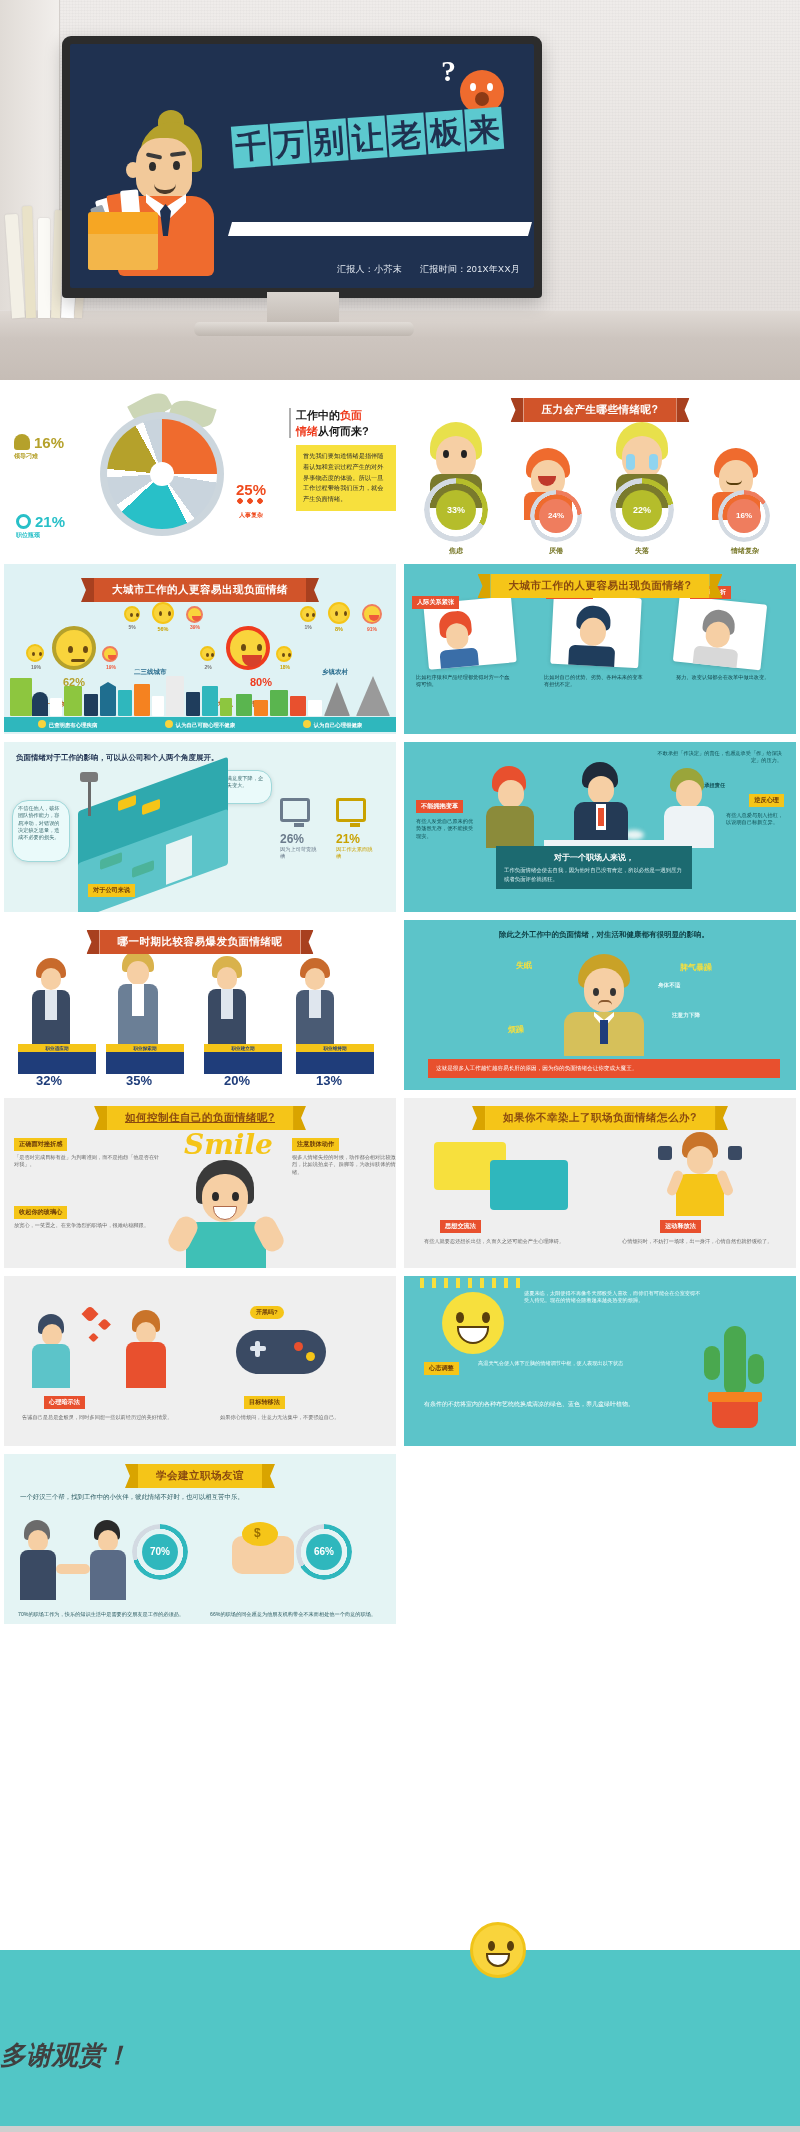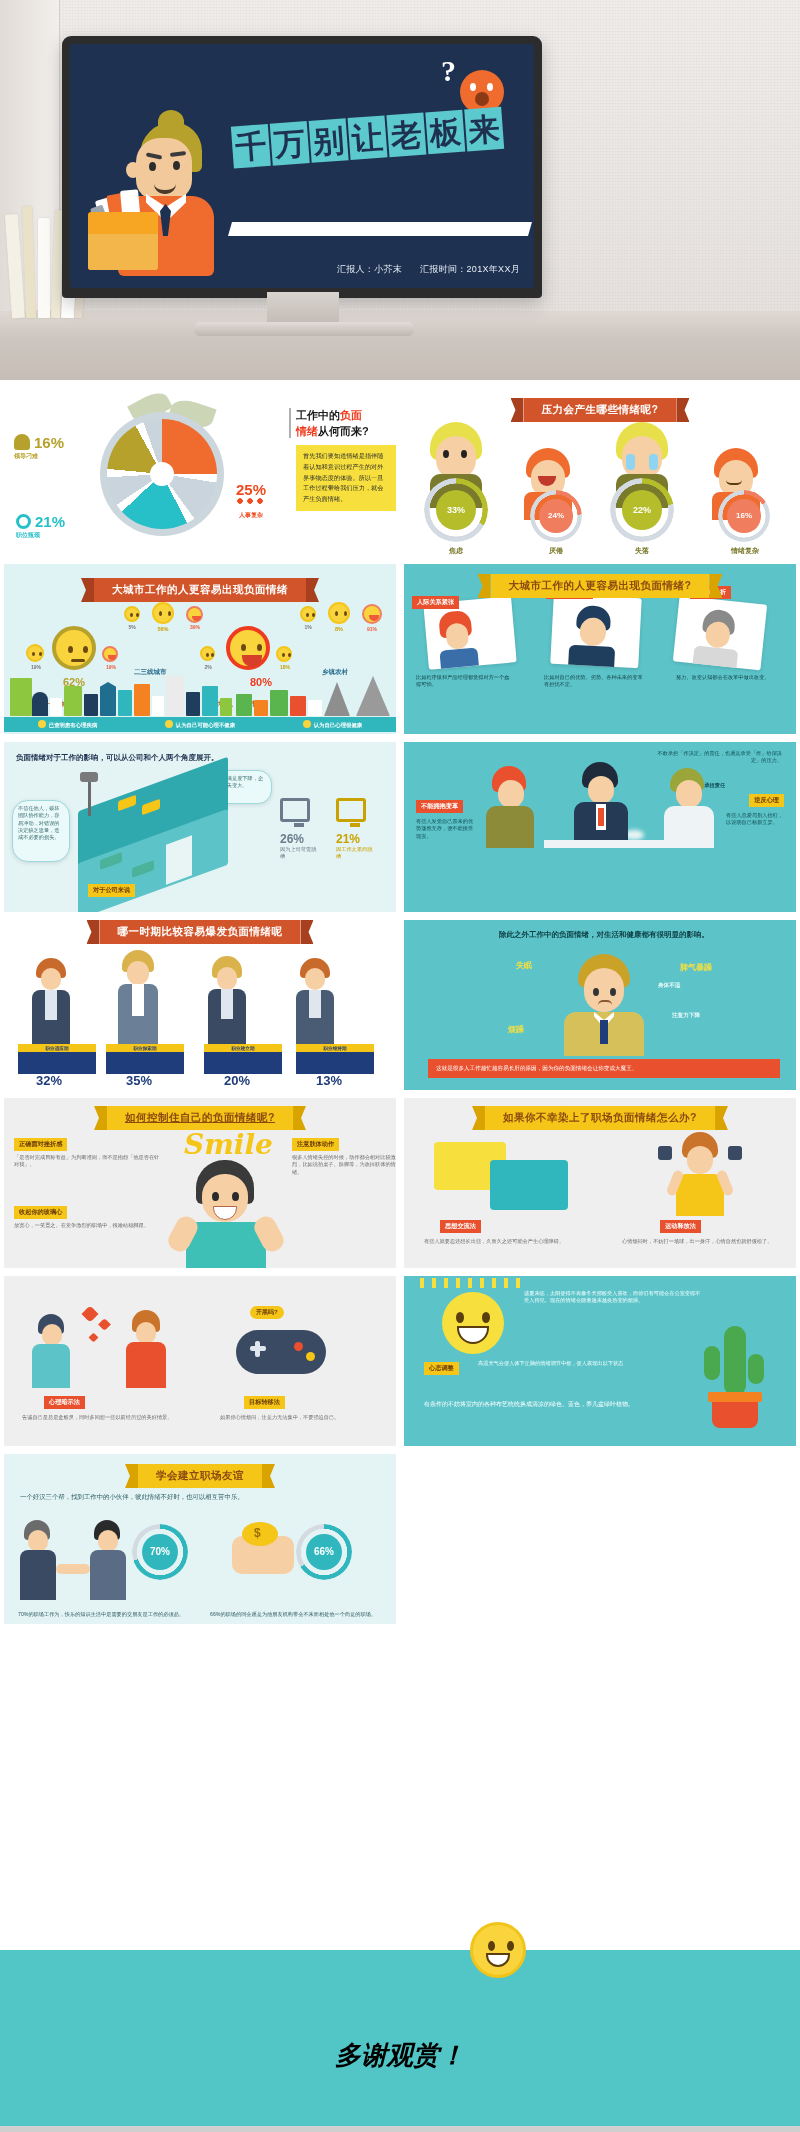--- a/index.html
+++ b/index.html
@@ -245,21 +245,21 @@
               font-family:"DejaVu Sans",sans-serif; }
   .wm-code{ color:#eafafa; font-size:10px; margin-top:2px; align-self:center;
             position:relative; }
   .wm-code::before,.wm-code::after{
     content:""; position:absolute; top:50%; width:30px; height:1px;
     background:rgba(255,255,255,.7);
   }
   .wm-code::before{ left:-42px; } .wm-code::after{ right:-42px; }
   .wm-thanks{
     position:absolute; left:0; top:88px; width:100%;
-    text-align:center; color:#000000; font-size:26px;
+    text-align:left; color:#404040; font-size:26px;
     font-family:"DejaVu Serif",serif; font-style:italic; font-weight:bold;
   }
   .wm-emoji{
     position:absolute; left:470px; top:-28px; width:56px; height:56px;
     border-radius:50%; background:#f9d43c; border:3px solid #f0c419;
   }
   .wm-emoji .ey{ position:absolute; top:16px; width:7px; height:10px;
                  background:#5a3f0c; border-radius:50%; }
   .wm-emoji .mo{ position:absolute; left:13px; top:28px; width:24px; height:14px;
                  background:#ffffff; border-radius:0 0 14px 14px; border:2px solid #5a3f0c; }
@@ -637,26 +637,30 @@
         <div style="position:absolute;left:192px;top:24px;width:26px;height:28px;background:#f6cfa4;border-radius:13px;"></div>
         <div style="position:absolute;left:180px;top:50px;width:50px;height:42px;background:#eef3f6;border-radius:10px 10px 0 0;"></div>
         <div style="position:absolute;left:60px;top:84px;width:130px;height:8px;background:#eef3f6;"></div>
       </div>
 
       <div class="tagred" style="position:absolute;left:12px;top:58px;">不能拥抱变革</div>
       <div class="xs" style="position:absolute;left:12px;top:76px;width:62px;color:#0d4a50;">有些人发觉自己原来的优势荡然无存，便不能接受现实。</div>
       <div class="tagyel" style="position:absolute;right:12px;top:52px;">逆反心理</div>
       <div class="xs" style="position:absolute;right:12px;top:70px;width:58px;color:#0d4a50;">有些人总爱与别人抬杠，以说明自己标新立异。</div>
 
+      <div class="darkbox" style="left:92px;top:104px;width:196px;">
+        <div class="h" style="text-align:center;">对于一个职场人来说，</div>
+        <div class="b">工作负面情绪会使去自我，因为他对自己没有肯定，所以必然是一遇到压力或者负面评价就抓狂。</div>
+      </div>
     </div>
   </div>
 
   <div class="slide">
     <div class="inner" style="background:#ffffff;">
-      <div class="ribbon" style="top:0;">哪一时期比较容易爆发负面情绪呢</div>
+      <div class="ribbon" style="top:10px;">哪一时期比较容易爆发负面情绪呢</div>
 
       <div style="position:absolute;left:32px;top:38px;">
         <div style="width:30px;height:20px;background:#c86a2c;border-radius:15px 15px 4px 4px;"></div>
         <div style="position:absolute;left:5px;top:10px;width:20px;height:22px;background:#f6cfa4;border-radius:10px;"></div>
         <div style="position:absolute;left:-4px;top:32px;width:38px;height:62px;background:#3a4a63;border-radius:8px 8px 0 0;"></div>
         <div style="position:absolute;left:9px;top:32px;width:12px;height:30px;background:#dfe6ee;"></div>
       </div>
       <div style="position:absolute;left:118px;top:30px;">
         <div style="width:32px;height:22px;background:#d9b24c;border-radius:16px 16px 4px 4px;"></div>
         <div style="position:absolute;left:5px;top:11px;width:22px;height:24px;background:#f6cfa4;border-radius:11px;"></div>

